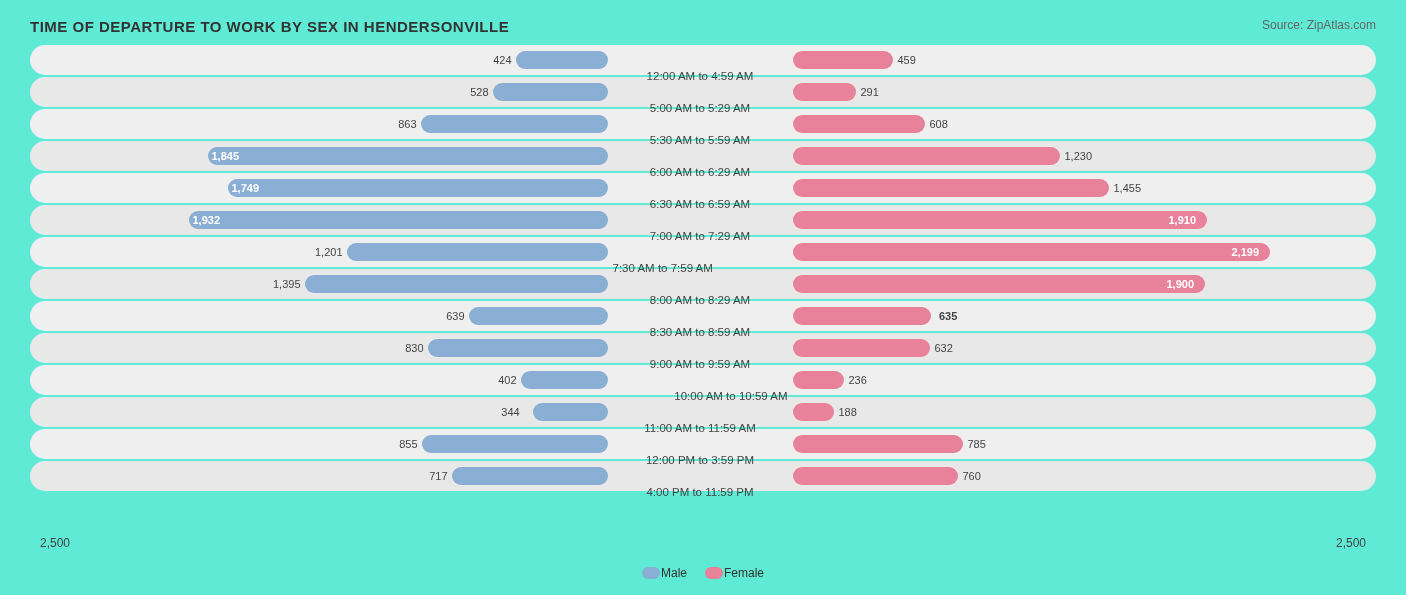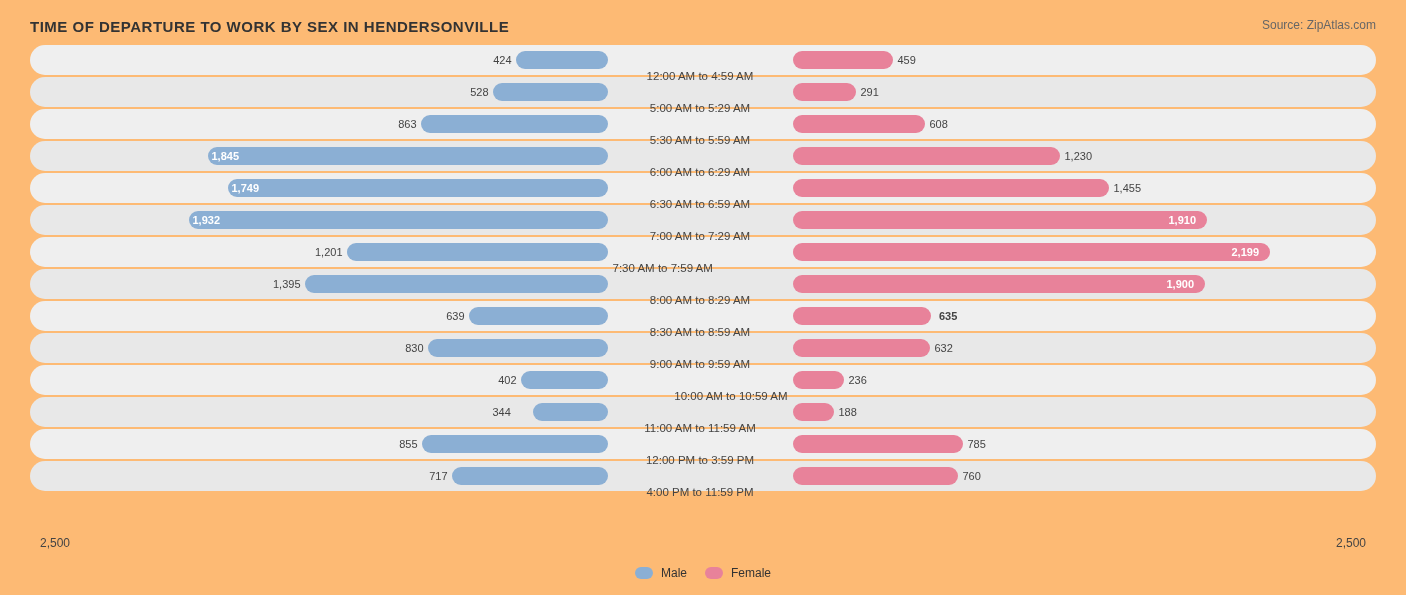--- a/index.html
+++ b/index.html
@@ -6,21 +6,21 @@
     body {
       background: #f5f5f5;
       font-family: Arial, sans-serif;
       width: 1406px;
       height: 595px;
       overflow: hidden;
     }
     .chart-container {
       width: 1406px;
       height: 595px;
-      background: #fdba74;
+      background: #5eead4;
       padding: 18px 30px 50px 30px;
       position: relative;
     }
     .chart-title {
       font-size: 15px;
       font-weight: bold;
       color: #333;
       text-transform: uppercase;
       letter-spacing: 0.5px;
       margin-bottom: 10px;
@@ -84,21 +84,21 @@
       gap: 18px;
       align-items: center;
       position: absolute;
       bottom: 15px;
       left: 50%;
       transform: translateX(-50%);
     }
     .legend-item {
       display: flex;
       align-items: center;
-      gap: 8px;
+      gap: 1px;
       font-size: 12px;
       color: #333;
     }
     .legend-swatch {
       width: 18px;
       height: 12px;
       border-radius: 6px;
     }
   </style>
 </head>
@@ -183,21 +183,21 @@
         <div class="bar-male" style="left: 490.5px; width: 87px;"></div>
         <div class="bar-female" style="left: 762.5px; width: 51px;"></div>
         <div class="label-center" style="width: 175px; left: 582.5px; transform: none; text-align: right;">10:00 AM to 10:59 AM</div>
         <div style="position: absolute; top: 50%; transform: translateY(-50%); font-size: 11px; white-space: nowrap; color: rgb(68, 68, 68); left: 450.5px; text-align: right; width: 36px;">402</div>
         <div style="position: absolute; top: 50%; transform: translateY(-50%); font-size: 11px; white-space: nowrap; color: rgb(68, 68, 68); left: 818.5px;">236</div>
       </div>
       <div class="row" style="height: 30px; margin-bottom: 2px; position: relative;">
         <div class="bar-male" style="left: 502.5px; width: 75px;"></div>
         <div class="bar-female" style="left: 762.5px; width: 41px;"></div>
         <div class="label-center" style="width: 175px; left: 582.5px; transform: none; text-align: center;">11:00 AM to 11:59 AM</div>
-        <div style="position: absolute; top: 50%; transform: translateY(-50%); font-size: 11px; white-space: nowrap; color: rgb(68, 68, 68); left: 462.5px; text-align: left; width: 36px;">344</div>
+        <div style="position: absolute; top: 50%; transform: translateY(-50%); font-size: 11px; white-space: nowrap; color: rgb(68, 68, 68); left: 462.5px; text-align: center; width: 36px;">344</div>
         <div style="position: absolute; top: 50%; transform: translateY(-50%); font-size: 11px; white-space: nowrap; color: rgb(68, 68, 68); left: 808.5px;">188</div>
       </div>
       <div class="row" style="height: 30px; margin-bottom: 2px; position: relative;">
         <div class="bar-male" style="left: 391.5px; width: 186px;"></div>
         <div class="bar-female" style="left: 762.5px; width: 170px;"></div>
         <div class="label-center" style="width: 175px; left: 582.5px; transform: none; text-align: center;">12:00 PM to 3:59 PM</div>
         <div style="position: absolute; top: 50%; transform: translateY(-50%); font-size: 11px; white-space: nowrap; color: rgb(68, 68, 68); left: 351.5px; text-align: right; width: 36px;">855</div>
         <div style="position: absolute; top: 50%; transform: translateY(-50%); font-size: 11px; white-space: nowrap; color: rgb(68, 68, 68); left: 937.5px;">785</div>
       </div>
       <div class="row" style="height: 30px; margin-bottom: 2px; position: relative;">

